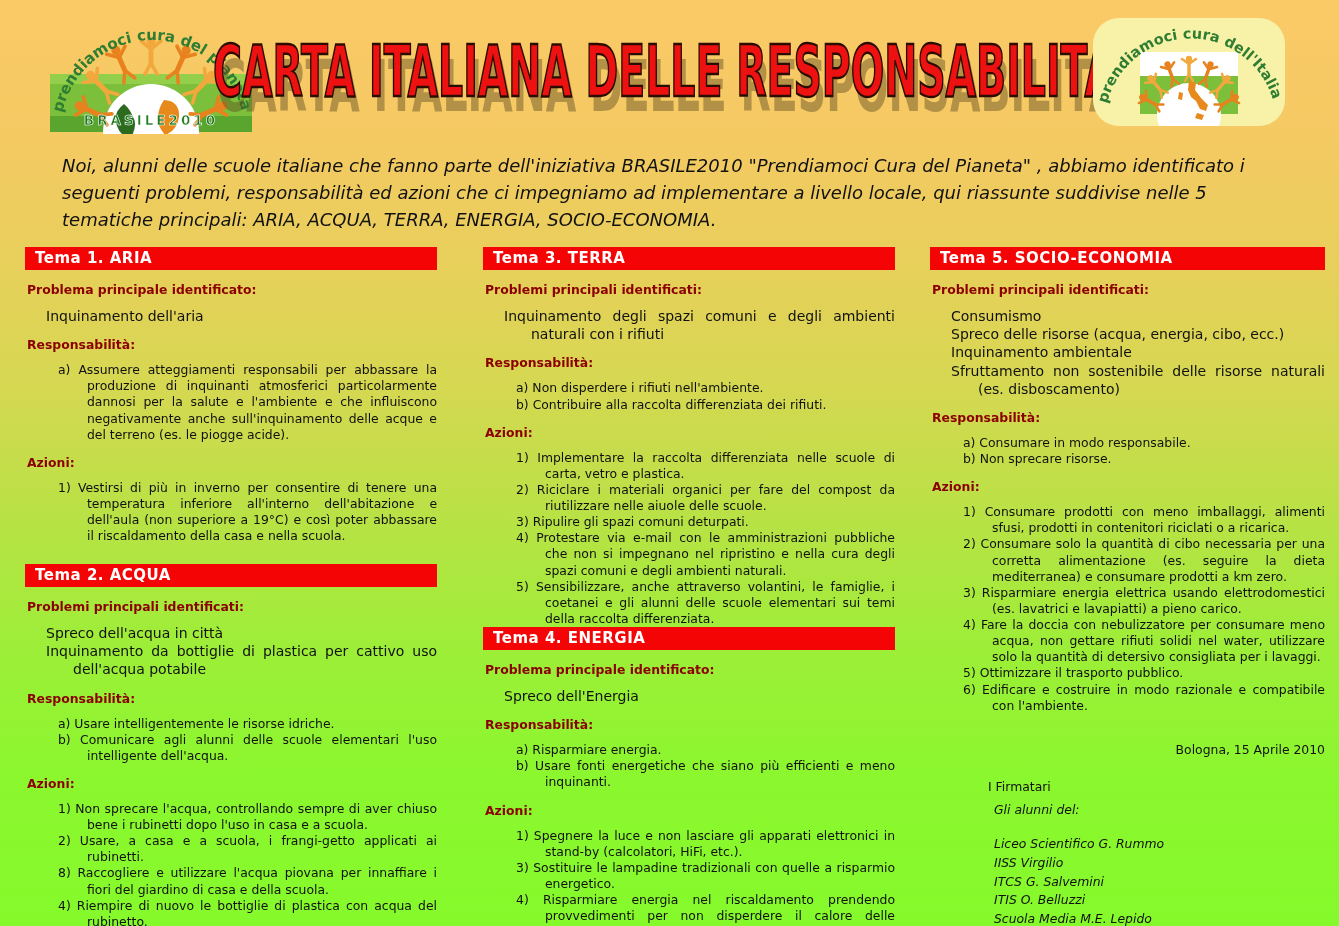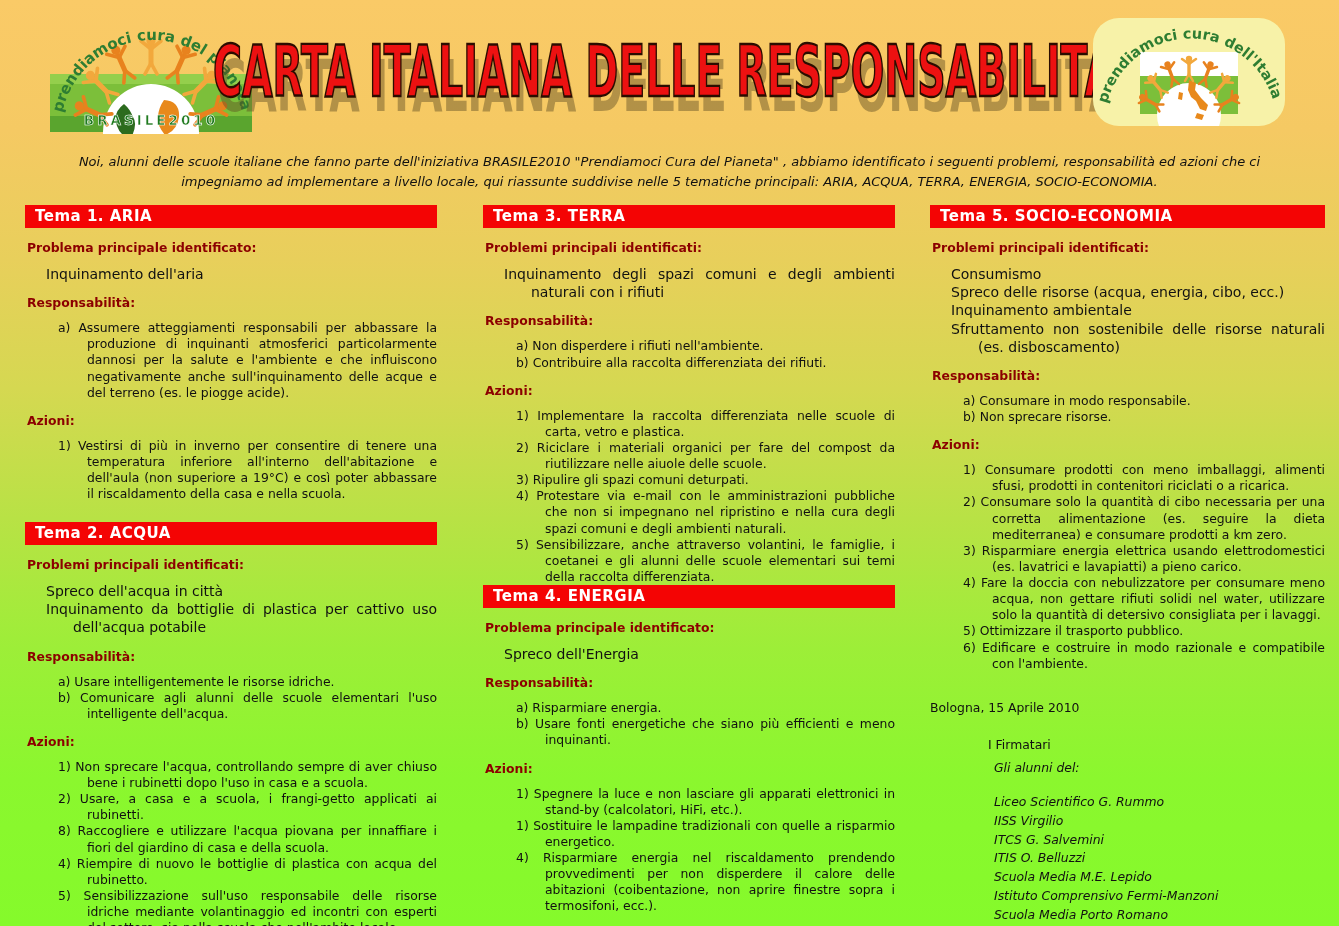--- a/index.html
+++ b/index.html
@@ -23,23 +23,22 @@
     transform-origin:center top;
     white-space:nowrap;
     font-size:54px;font-weight:bold;
     color:#ED1111;
     -webkit-text-stroke:1.8px #2b0d00;
     text-shadow:6px 11px 0 rgba(96,78,35,0.45);
     letter-spacing:0px;
   }
   .intro{
     margin:10px 62px 0 62px;
-    text-align:center;
     font-style:italic;
-    font-size:13px;
+    font-size:18px;
     line-height:1.5;
   }
   
   .columns{display:flex;padding-left:25px;margin-top:14px;align-items:flex-start;}
   .col{width:412px;}
   .col.c2{margin-left:46px;width:412px;}
   .col.c3{margin-left:35px;width:395px;}
   .tema{margin:0;}
   .fixed-a{min-height:317px;}
   .fixed-b{min-height:349px;}
@@ -62,21 +61,21 @@
     padding-left:48px;text-indent:-27px;
     text-align:justify;
   }
   .mitem{
     font-size:12.4px;line-height:1.3;
     padding-left:62px;text-indent:-29px;
     text-align:justify;
   }
   
   .signature{margin-top:28px;font-size:12.4px;}
-  .sig-date{text-align:left;margin-bottom:22px;}
+  .sig-date{text-align:right;margin-bottom:22px;}
   .sig-firm{padding-left:58px;margin-bottom:8px;}
   .sig-alunni{padding-left:64px;font-style:italic;margin-bottom:18px;}
   .sig-schools{padding-left:64px;font-style:italic;line-height:1.52;}
   
   .logo-left svg, .logo-right svg{display:block;width:100%;height:100%;}
 </style>
 </head>
 <body>
 
 <div class="page">
@@ -241,21 +240,21 @@
         <div class="lbl">Responsabilità:</div>
         <div class="mlist">
 
         <div class="mitem">a) Risparmiare energia.</div>
             <div class="mitem">b) Usare fonti energetiche che siano più efficienti e meno inquinanti.</div>
           </div>
         <div class="lbl">Azioni:</div>
         <div class="mlist">
 
         <div class="mitem">1) Spegnere la luce e non lasciare gli apparati elettronici in stand-by (calcolatori, HiFi, etc.).</div>
-            <div class="mitem">1) Sostituire le lampadine tradizionali con quelle a risparmio energetico.</div>
+            <div class="mitem">3) Sostituire le lampadine tradizionali con quelle a risparmio energetico.</div>
             <div class="mitem">4) Risparmiare energia nel riscaldamento prendendo provvedimenti per non disperdere il calore delle abitazioni (coibentazione, non aprire finestre sopra i termosifoni, ecc.).</div>
           </div>
       </section>
     </div>
 
     <div class="col c3">
 
       <section class="tema">
         <h2 class="bar">Tema 5. SOCIO-ECONOMIA</h2>
         <div class="lbl">Problemi principali identificati:</div>

